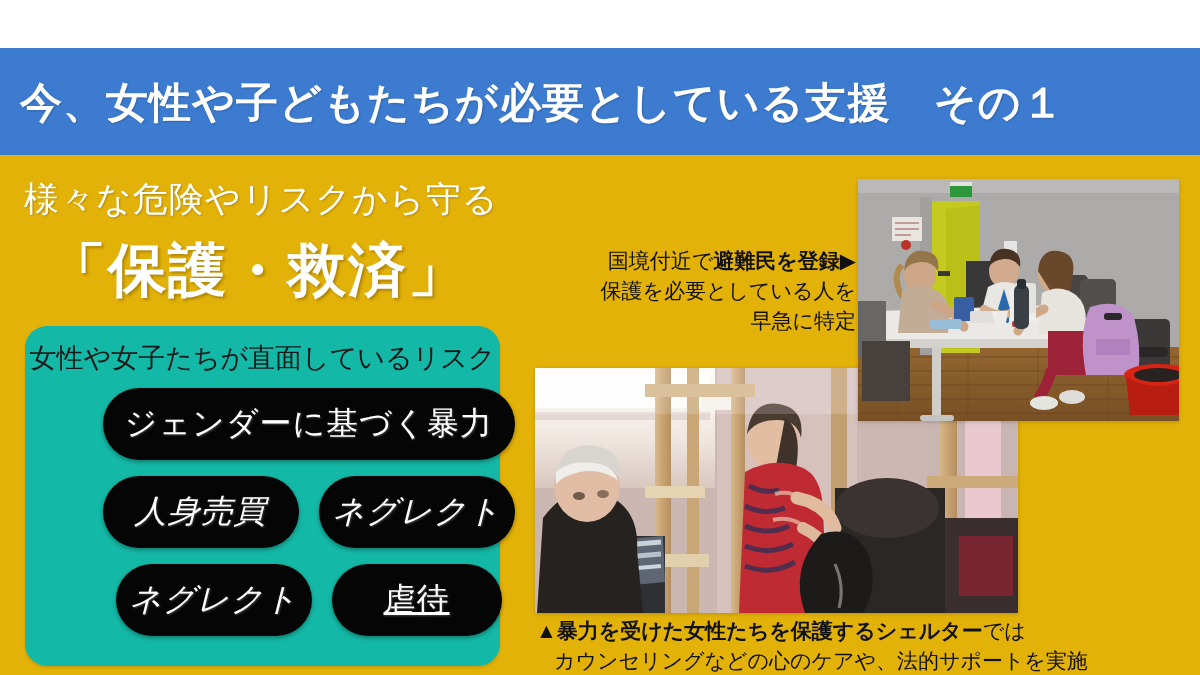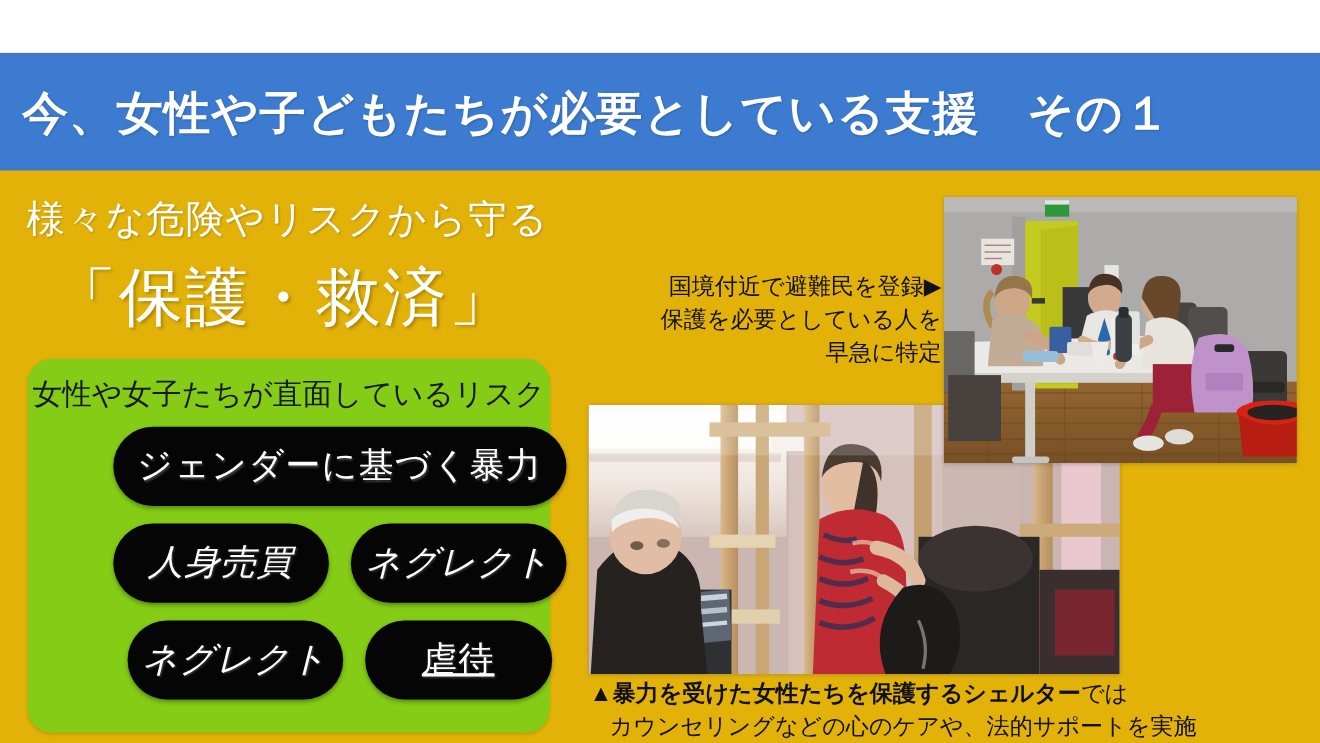--- a/index.html
+++ b/index.html
@@ -60,35 +60,35 @@
     color: #ffffff;
     letter-spacing: 1px;
     white-space: nowrap;
     text-shadow: 1px 1px 2px rgba(90,65,0,0.35);
   }
   .bigtitle {
     position: absolute;
     left: 48px;
     top: 184px;
     font-size: 58px;
-    font-weight: normal;
+    font-weight: bold;
     color: #ffffff;
     letter-spacing: 2px;
     white-space: nowrap;
     text-shadow: 2px 2px 3px rgba(90,65,0,0.4);
   }
 
   
   .risk-panel {
     position: absolute;
     left: 25px;
     top: 278px;
     width: 475px;
     height: 340px;
-    background: #84cc16;
+    background: #14b8a6;
     border-radius: 22px;
     box-shadow: 0 2px 3px rgba(0,0,0,0.12);
   }
   .risk-panel-title {
     position: absolute;
     left: 0;
     top: 14px;
     width: 475px;
     text-align: center;
     font-size: 27px;
@@ -154,21 +154,21 @@
     position: absolute;
     left: 560px;
     top: 198px;
     width: 296px;
     text-align: right;
     font-size: 21px;
     line-height: 30px;
     color: #111111;
     z-index: 5;
   }
-  .caption-top .b { font-weight: normal; }
+  .caption-top .b { font-weight: bold; }
 
   .caption-bottom {
     position: absolute;
     left: 536px;
     top: 568px;
     width: 610px;
     font-size: 21px;
     line-height: 30px;
     color: #111111;
     z-index: 5;

